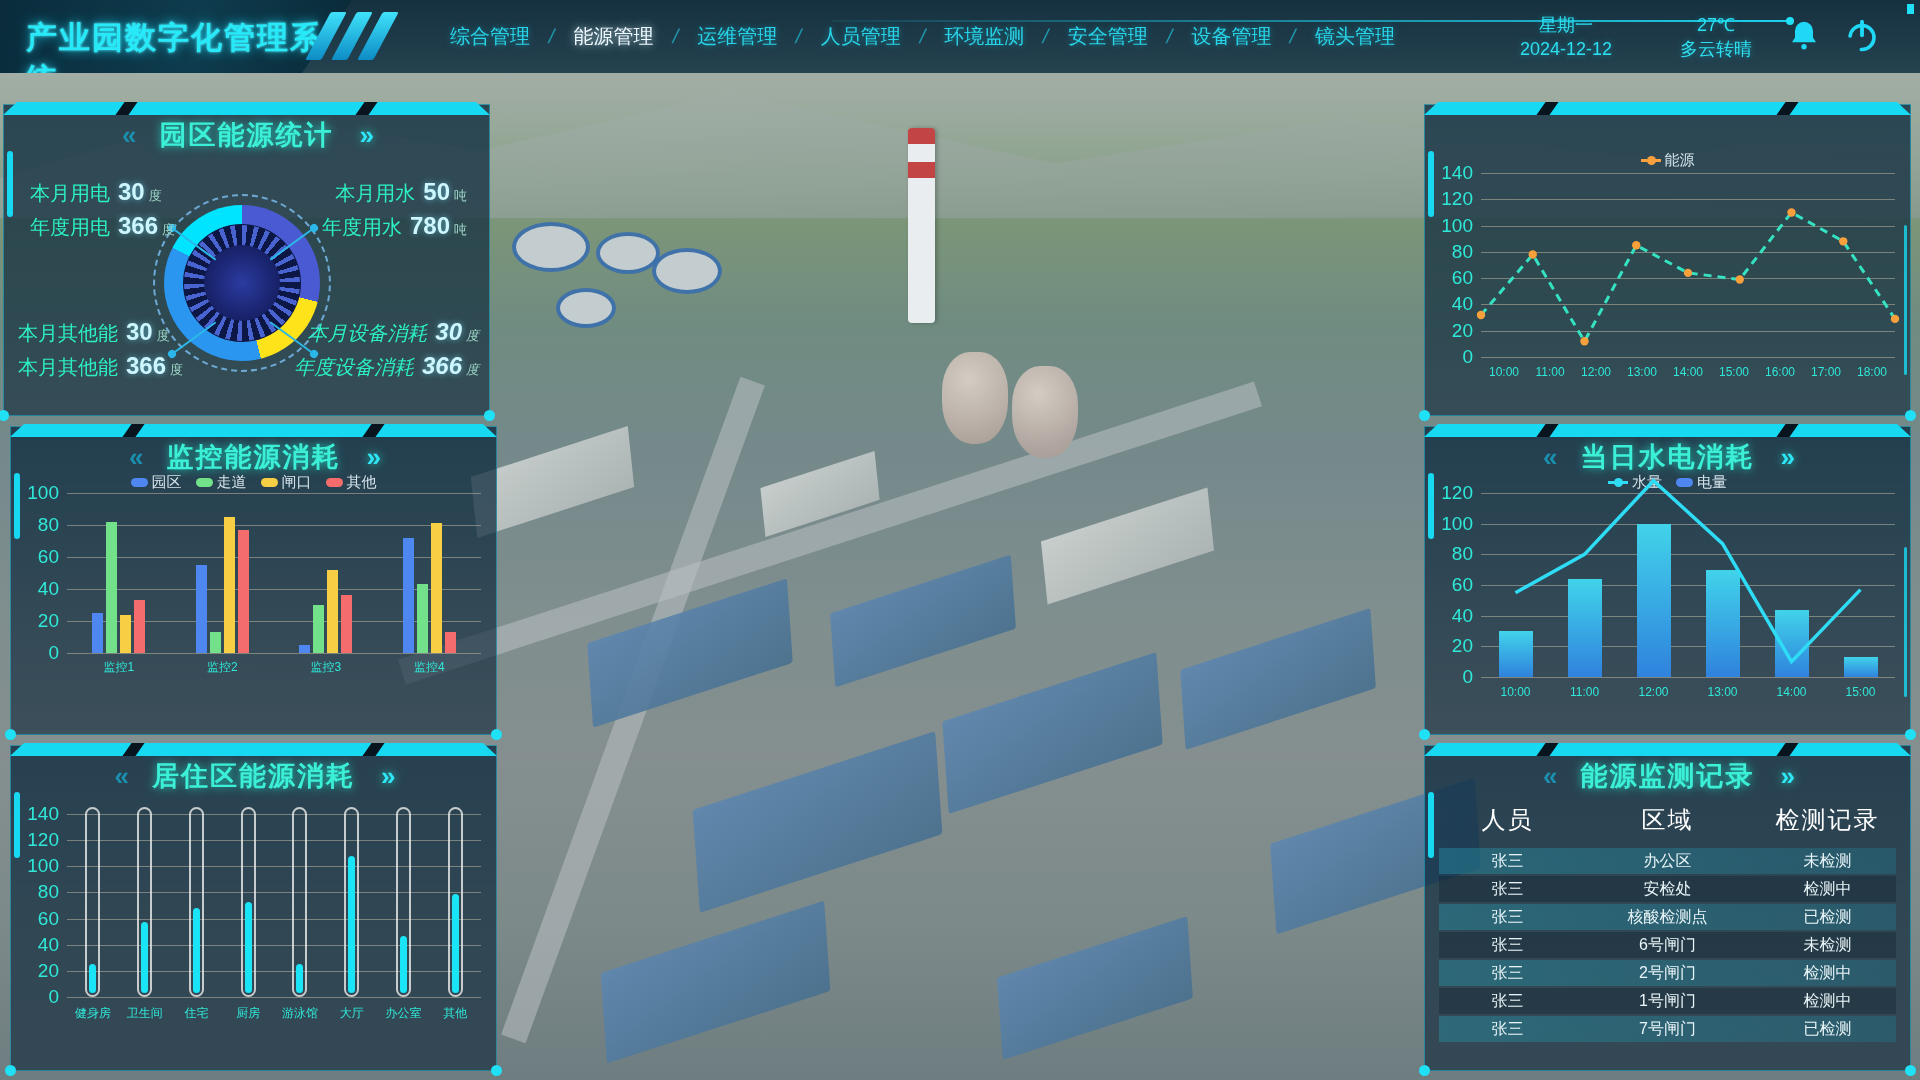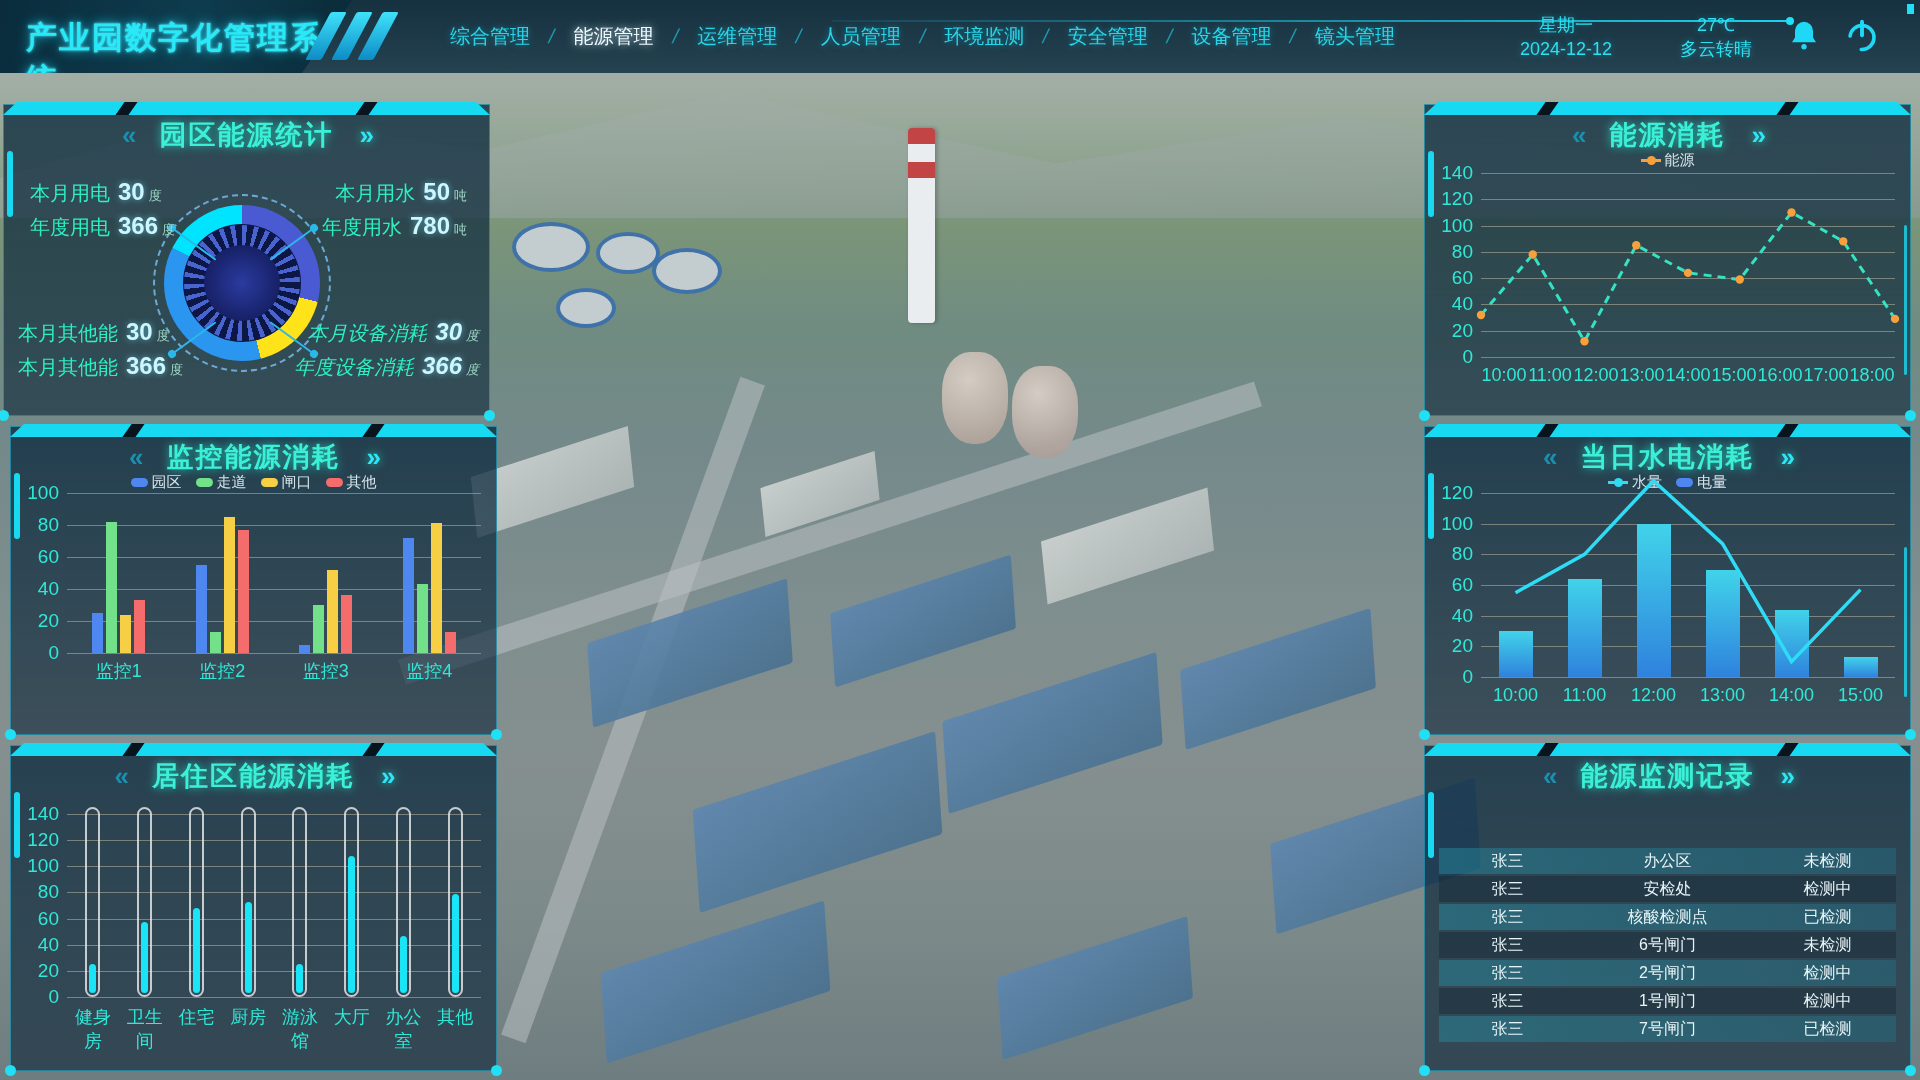--- a/index.html
+++ b/index.html
@@ -91,21 +91,21 @@
   .legend { position:absolute; left:0; right:0; top:46px; display:flex; justify-content:center; gap:14px;
     font-size:15px; color:#d5e4ea; align-items:center; }
   .lg-item { display:flex; align-items:center; gap:4px; cursor:pointer; }
   .chip { width:17px; height:9px; border-radius:5px; display:inline-block; }
   .lmark { position:relative; width:20px; height:3px; display:inline-block; }
   .lmark::after { content:""; position:absolute; left:6px; top:-3px; width:9px; height:9px; border-radius:50%; background:inherit; }
 
   .gridline { position:absolute; height:1px; background:rgba(187,180,160,.55); }
   .ytick { position:absolute; width:42px; text-align:right; font-size:19px; color:#2fe8d8; }
   .xlabels { position:absolute; display:flex; justify-content:space-around; }
-  .xlabels span { flex:1; text-align:center; font-size:18px; color:#2fe8d8; }
+  .xlabels span { flex:1; text-align:center; font-size:12px; color:#2fe8d8; }
   .bargroups { position:absolute; display:flex; justify-content:space-around; align-items:flex-end; }
   .bargroup { display:flex; align-items:flex-end; gap:3px; }
   .bargroup i { display:block; width:11px; }
   .cap-wrap { position:relative; width:15px; height:190px; border:2px solid rgba(238,238,238,.8); border-radius:8px; }
   .cap-fill { position:absolute; left:2px; bottom:2px; width:7px; border-radius:4px; background:#19e5f7; }
   .bars-row { position:absolute; display:flex; justify-content:space-around; align-items:flex-end; }
   .bars-row i { display:block; width:34px; background:linear-gradient(180deg,#41d3ea,#2f82dd); }
   svg.overlay { position:absolute; left:0; top:0; pointer-events:none; }
 
   
@@ -404,23 +404,20 @@
 
 <section class="panel" id="p-line">
   <div class="topbar">
       <i class="n1"></i>
       <i class="n2"></i>
     </div>
   <div class="side-accent"></div>
   <div class="side-accent r"></div>
   <div class="corner-dot bl"></div>
   <div class="corner-dot br"></div>
-  <div class="panel-title">
-    <span class="arr l">«</span><span>能源消耗</span><span class="arr r">»</span>
-  </div>
   <div class="legend">
       <span class="lg-item">
         <span class="lmark" style="background: rgb(247, 160, 60);"></span>
         <span>能源</span>
       </span>
     </div>
 <div class="gridline" style="left: 56px; width: 414px; top: 68px;"></div>
     <span class="ytick" style="left: 6px; top: 57px;">140</span>
     <div class="gridline" style="left: 56px; width: 414px; top: 94.2857px;"></div>
     <span class="ytick" style="left: 6px; top: 83.2857px;">120</span>
@@ -522,20 +519,25 @@
   <div class="topbar">
       <i class="n1"></i>
       <i class="n2"></i>
     </div>
   <div class="side-accent"></div>
   <div class="corner-dot bl"></div>
   <div class="corner-dot br"></div>
   <div class="panel-title">
     <span class="arr l">«</span><span>能源监测记录</span><span class="arr r">»</span>
   </div>
+  <div class="tbl-head">
+    <span class="c1">人员</span>
+    <span class="c2">区域</span>
+    <span class="c3">检测记录</span>
+  </div>
   <div class="tbl-rows">
       <div class="tbl-row">
         <span class="c1">张三</span>
         <span class="c2">办公区</span>
         <span class="c3">未检测</span>
       </div>
       <div class="tbl-row">
         <span class="c1">张三</span>
         <span class="c2">安检处</span>
         <span class="c3">检测中</span>

